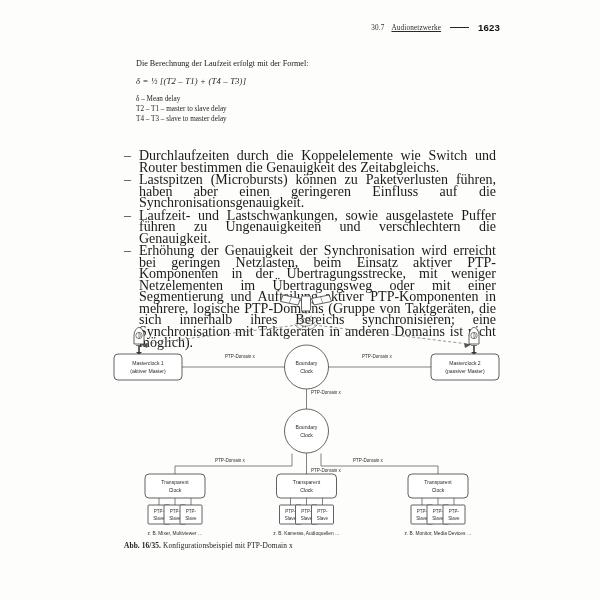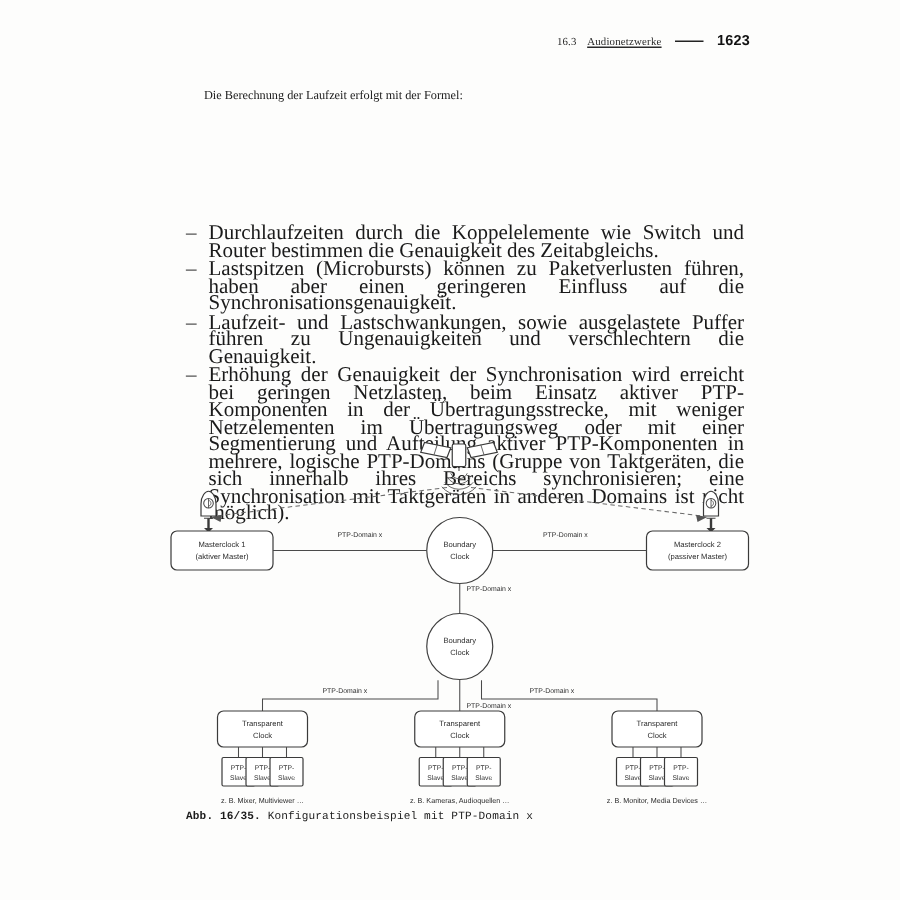--- a/index.html
+++ b/index.html
@@ -95,21 +95,21 @@
     position: absolute;
     left: 112px; top: 292px;
     width: 390px; height: 252px;
   }
   #figure svg { display: block; }
 
   .fig-cap {
     position: absolute;
     left: 124px; top: 541px;
     font-size: 7.4px;
-    font-family: Liberation Mono, monospace;
+    font-family: Liberation Serif, serif;
     color: #1b1b1b;
     letter-spacing: 0.1px;
   }
   .fig-cap .lbl { font-weight: 700; }
 
   
   .nodetxt {
     font-family: "Liberation Sans", sans-serif;
     font-size: 5.1px;
     fill: #2b2b2b;
@@ -134,29 +134,35 @@
   .ln2 { stroke: #555; stroke-width: 0.6; fill: none; }
   .dash { stroke: #6a6a6a; stroke-width: 0.7; fill: none; stroke-dasharray: 3 2.2; }
   .circ { fill: #ffffff; stroke: #3f3f3f; stroke-width: 0.8; }
 </style>
 </head>
 <body>
 
 <div id="page">
 
   <div id="header">
-    <span class="sec-num">16.3</span>
+    <span class="sec-num">30.7</span>
     <span class="sec-title">Audionetzwerke</span>
     <span class="rule"></span>
     <span class="pagenum">1623</span>
   </div>
 
   <div class="body-col para" id="intro-line">Die Berechnung der Laufzeit erfolgt mit der Formel:</div>
 
-
+  <div class="body-col para" id="formula">δ = ½ [(T2 – T1) + (T4 – T3)]</div>
+
+  <div class="body-col" id="legend">
+    <div class="legend-line">δ – Mean delay</div>
+    <div class="legend-line">T2 – T1 – master to slave delay</div>
+    <div class="legend-line">T4 – T3 – slave to master delay</div>
+  </div>
 
 
   <ul class="bullets">
     <li>Durchlaufzeiten durch die Koppelelemente wie Switch und Router bestimmen die Genauigkeit des Zeitabgleichs.</li>
     <li>Lastspitzen (Microbursts) können zu Paketverlusten führen, haben aber einen geringeren Einfluss auf die Synchronisationsgenauigkeit.</li>
     <li>Laufzeit- und Lastschwankungen, sowie ausgelastete Puffer führen zu Ungenauigkeiten und verschlechtern die Genauigkeit.</li>
     <li>Erhöhung der Genauigkeit der Synchronisation wird erreicht bei geringen Netzlasten, beim Einsatz aktiver PTP-Komponenten in der Übertragungsstrecke, mit weniger Netzelementen im Übertragungsweg oder mit einer Segmentierung und Aufteilung aktiver PTP-Komponenten in mehrere, logische PTP-Domains (Gruppe von Taktgeräten, die sich innerhalb ihres Bereichs synchronisieren; eine Synchronisation mit Taktgeräten in anderen Domains ist nicht möglich).</li>
   </ul>
 
   <div id="figure">

